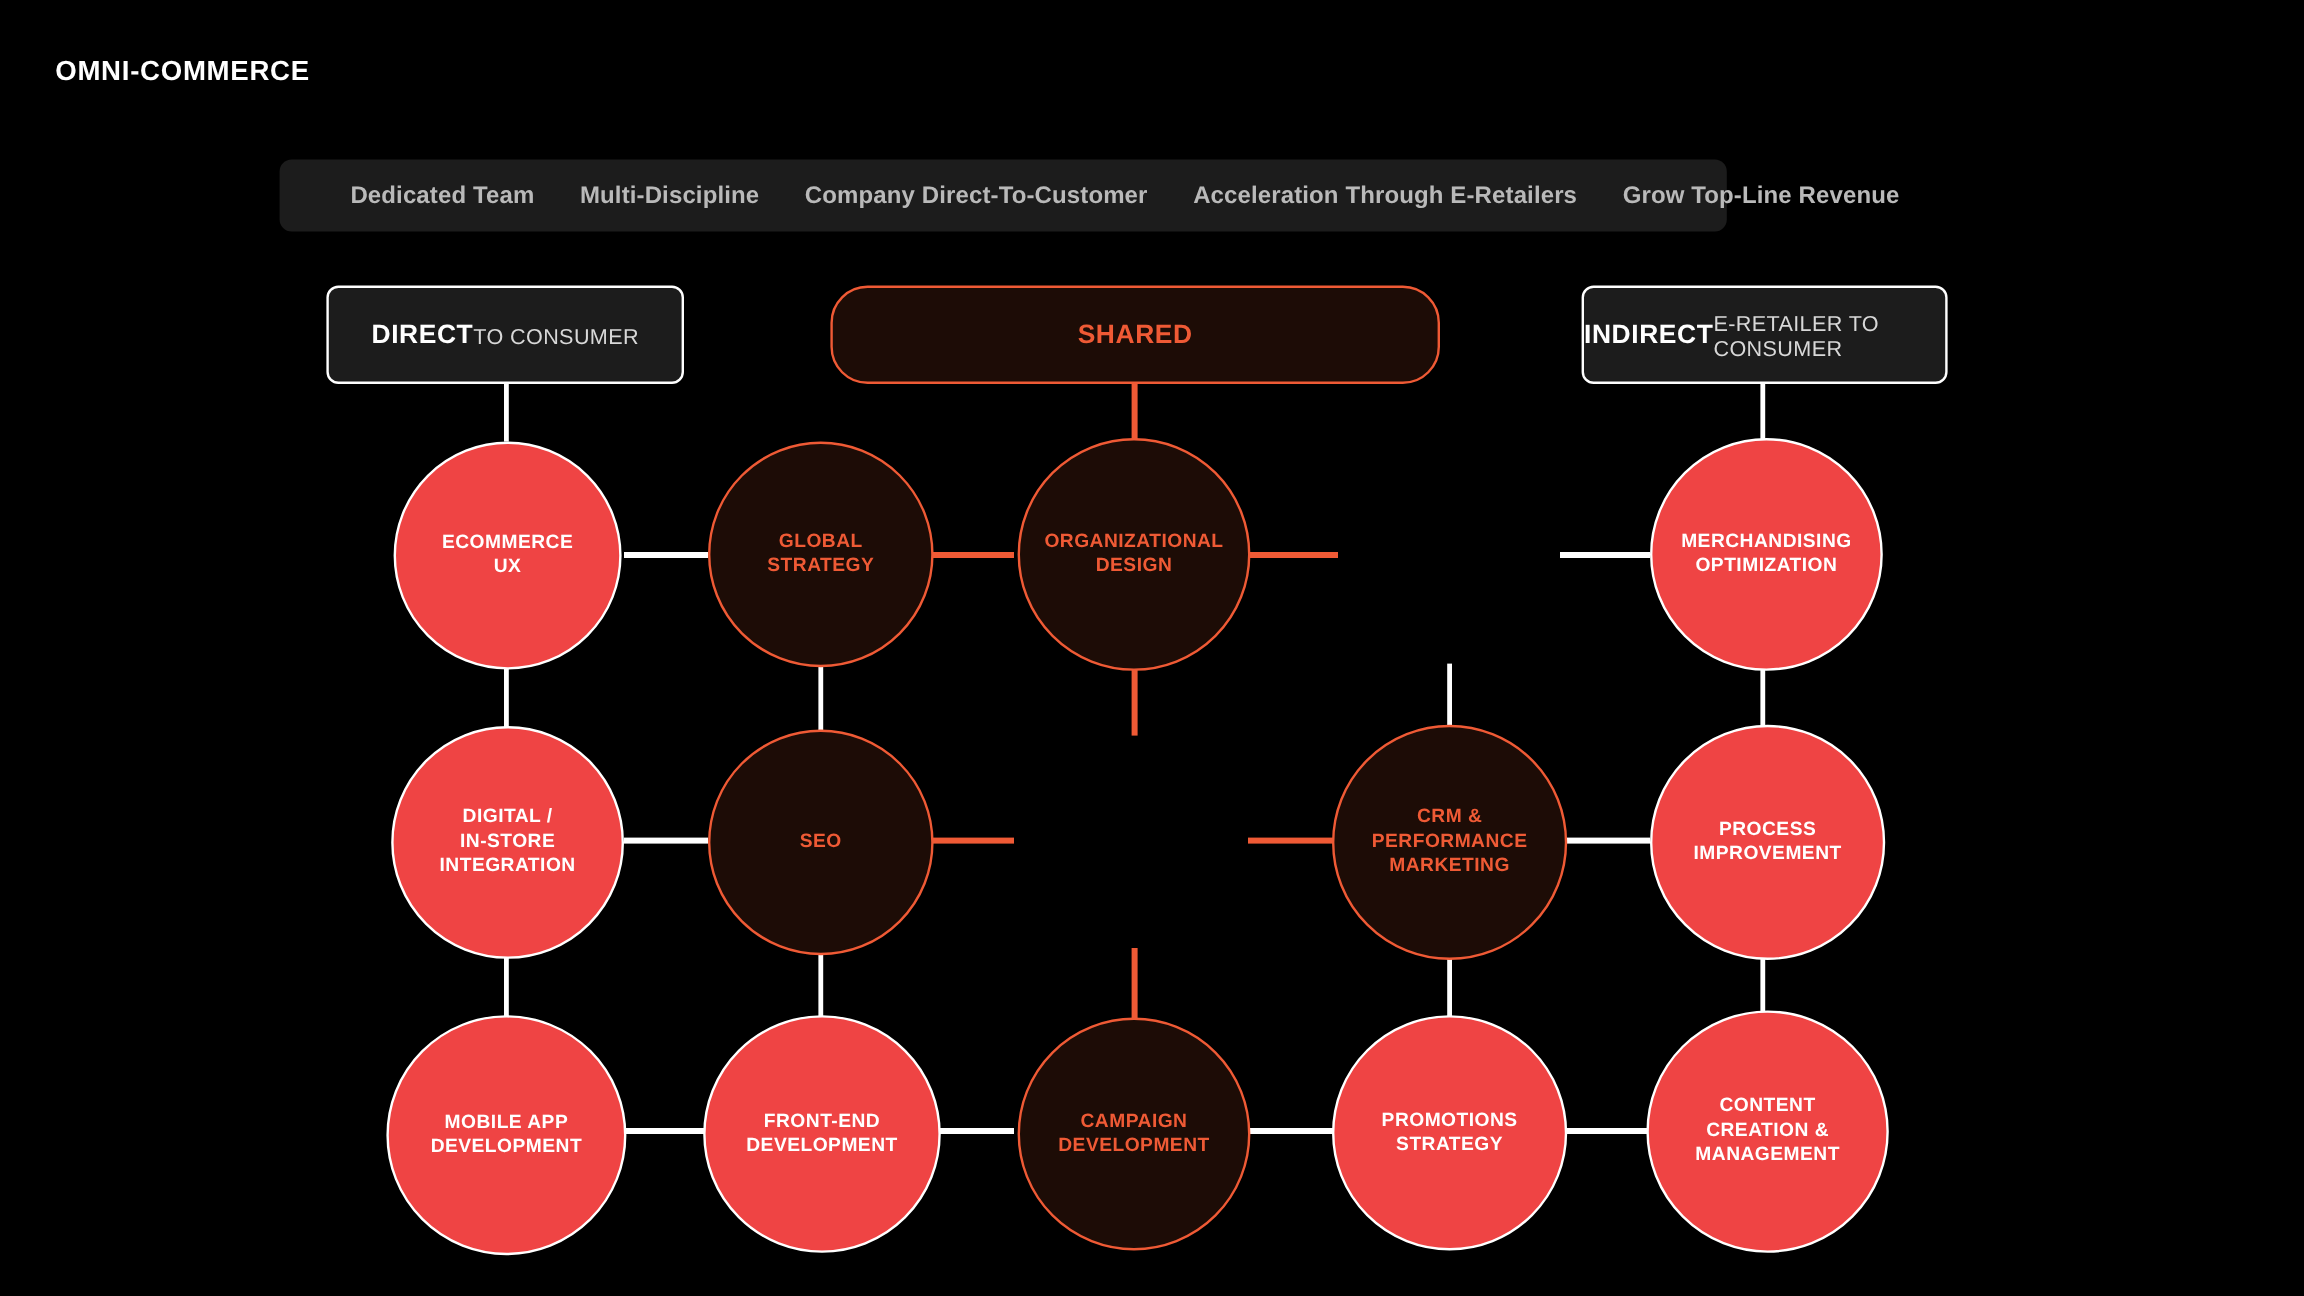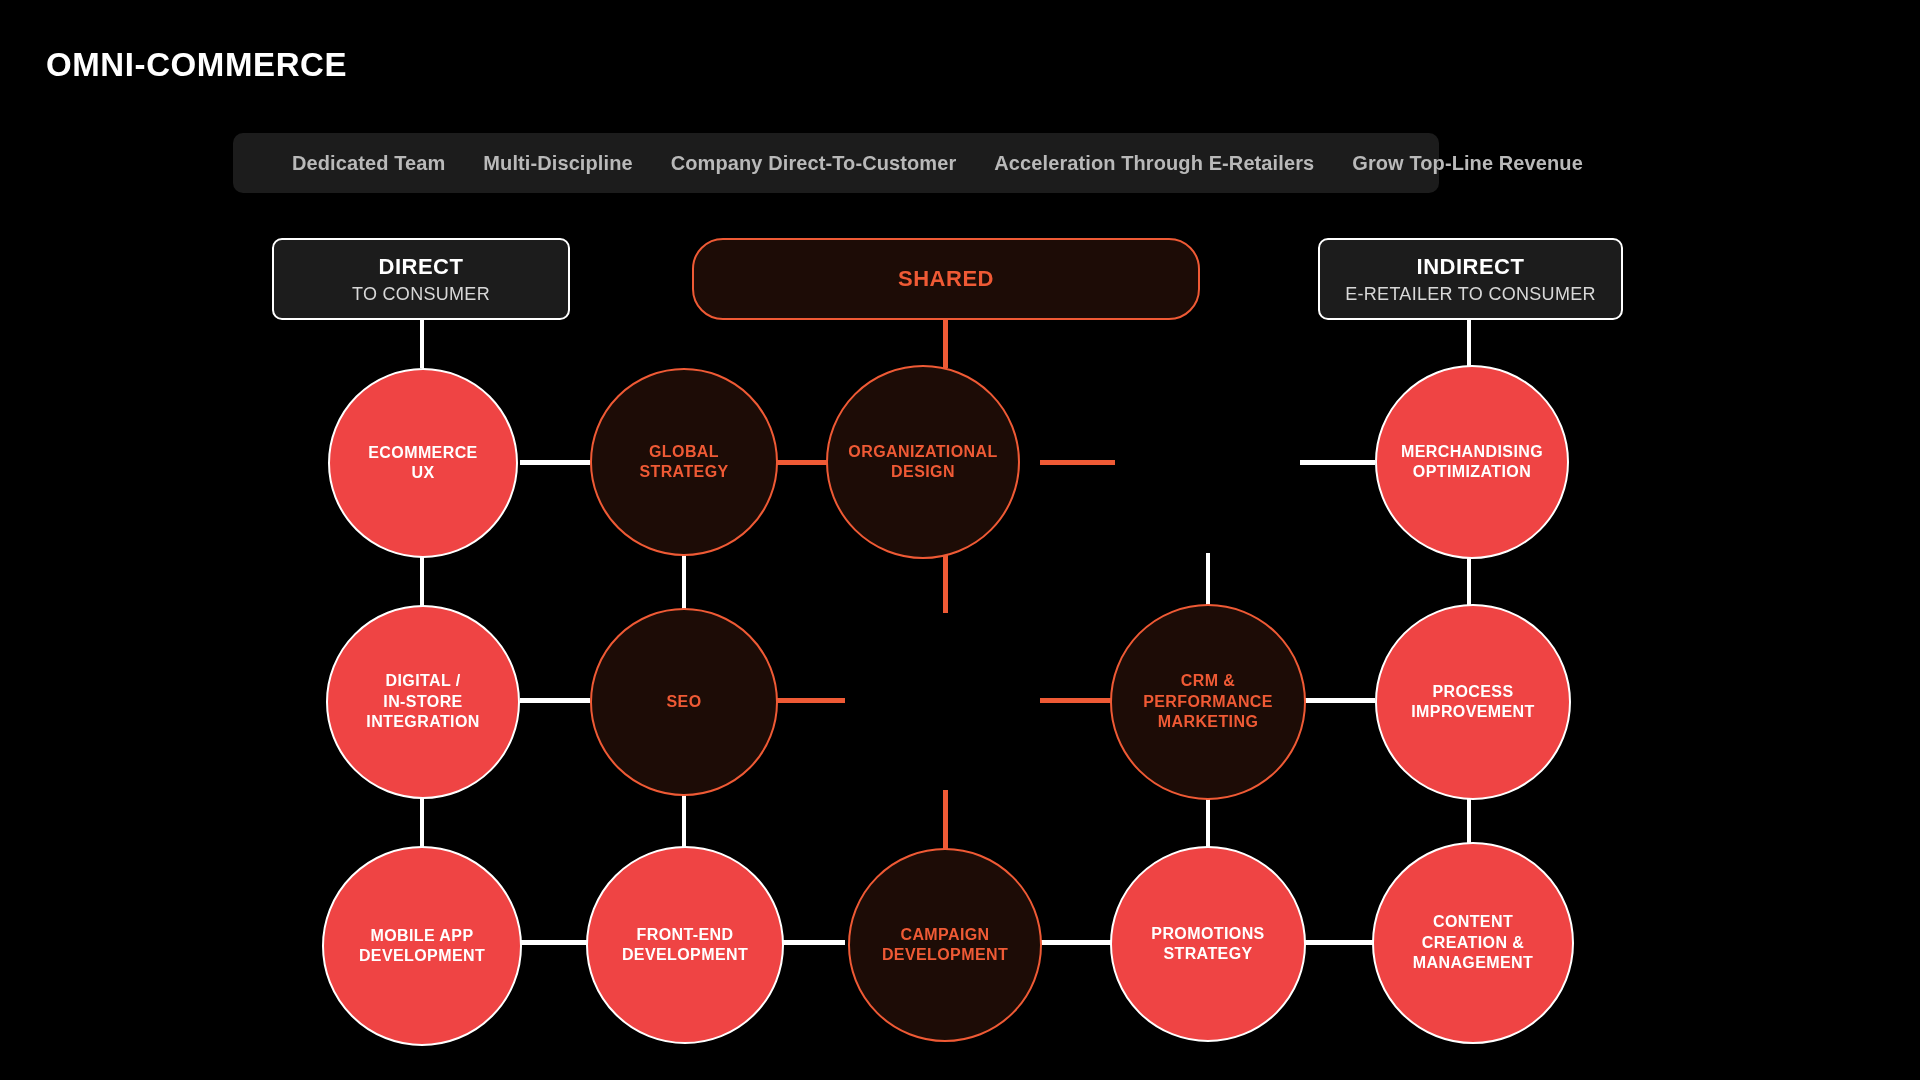--- a/index.html
+++ b/index.html
@@ -15,21 +15,21 @@
     font-family: "Liberation Sans", sans-serif;
     color: #ffffff;
     position: relative;
   }
 
   
   #page-title {
     position: absolute;
     left: 46px;
     top: 46px;
-    font-size: 33px;
+    font-size: 23px;
     font-weight: bold;
     letter-spacing: 0.6px;
     color: #ffffff;
     white-space: nowrap;
   }
 
   
   #nav-bar {
     position: absolute;
     left: 205px;
@@ -69,21 +69,21 @@
   }
   .connector.orange { background: #ef5a35; }
 
   
   .header-box {
     position: absolute;
     border: 2px solid #ffffff;
     border-radius: 10px;
     background: #1c1c1c;
     display: flex;
-    flex-direction: column;
+    flex-direction: row;
     align-items: center;
     justify-content: center;
     z-index: 3;
   }
   .header-box.shared {
     border-color: #ef5a35;
     background: #1d0c06;
     border-radius: 31px;
   }
   .header-title {
@@ -188,21 +188,21 @@
   </div>
 
   <div class="node" style="left:328px; top:368px; width:190px; height:190px;">
     <div class="node-label">ECOMMERCE
 UX</div>
   </div>
   <div class="node orange" style="left:590px; top:368px; width:188px; height:188px;">
     <div class="node-label">GLOBAL
 STRATEGY</div>
   </div>
-  <div class="node orange" style="left:826px; top:365px; width:194px; height:194px;">
+  <div class="node orange" style="left:848px; top:365px; width:194px; height:194px;">
     <div class="node-label">ORGANIZATIONAL
 DESIGN</div>
   </div>
   <div class="node" style="left:1375px; top:365px; width:194px; height:194px;">
     <div class="node-label">MERCHANDISING
 OPTIMIZATION</div>
   </div>
 
   <div class="node" style="left:326px; top:605px; width:194px; height:194px;align-items:center;">
     <div class="node-label">DIGITAL /

